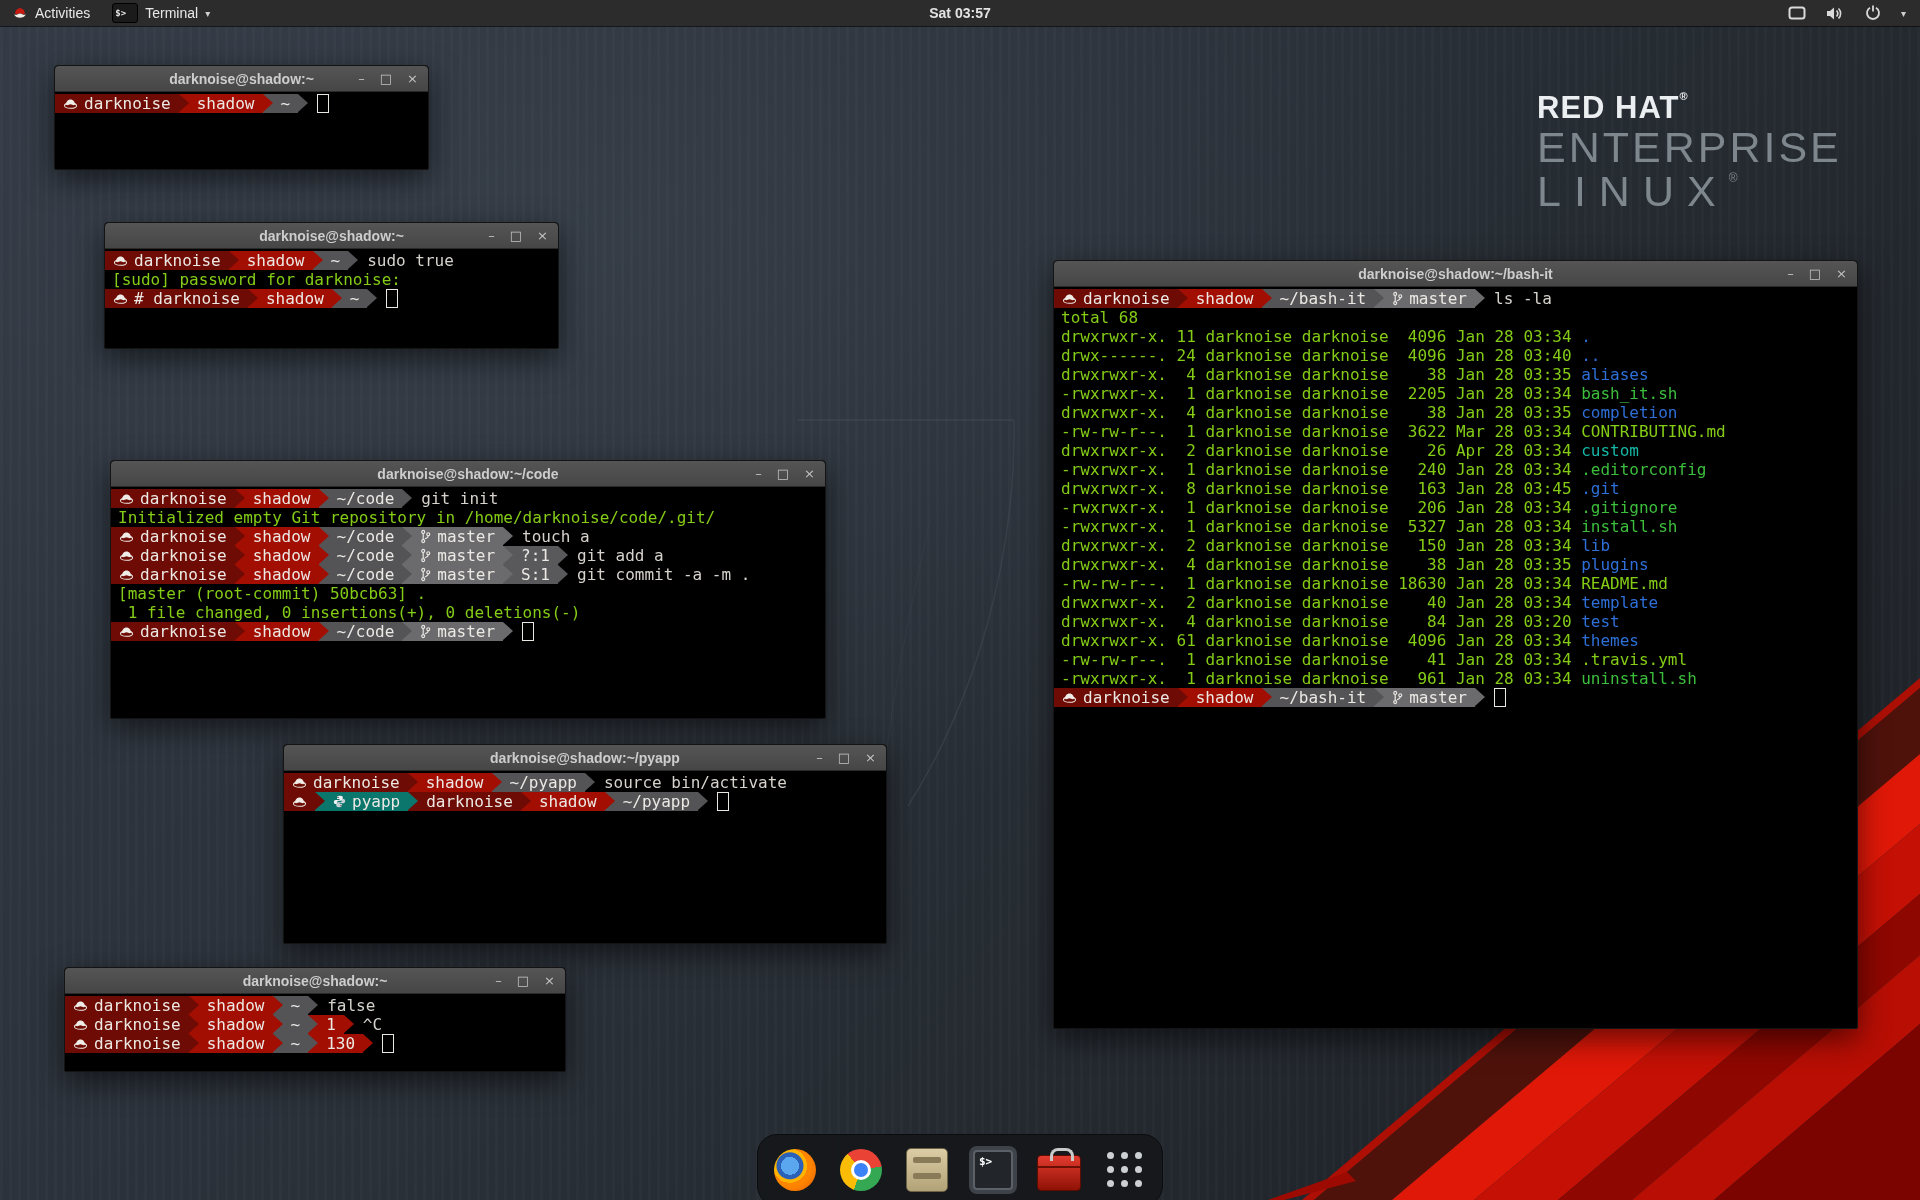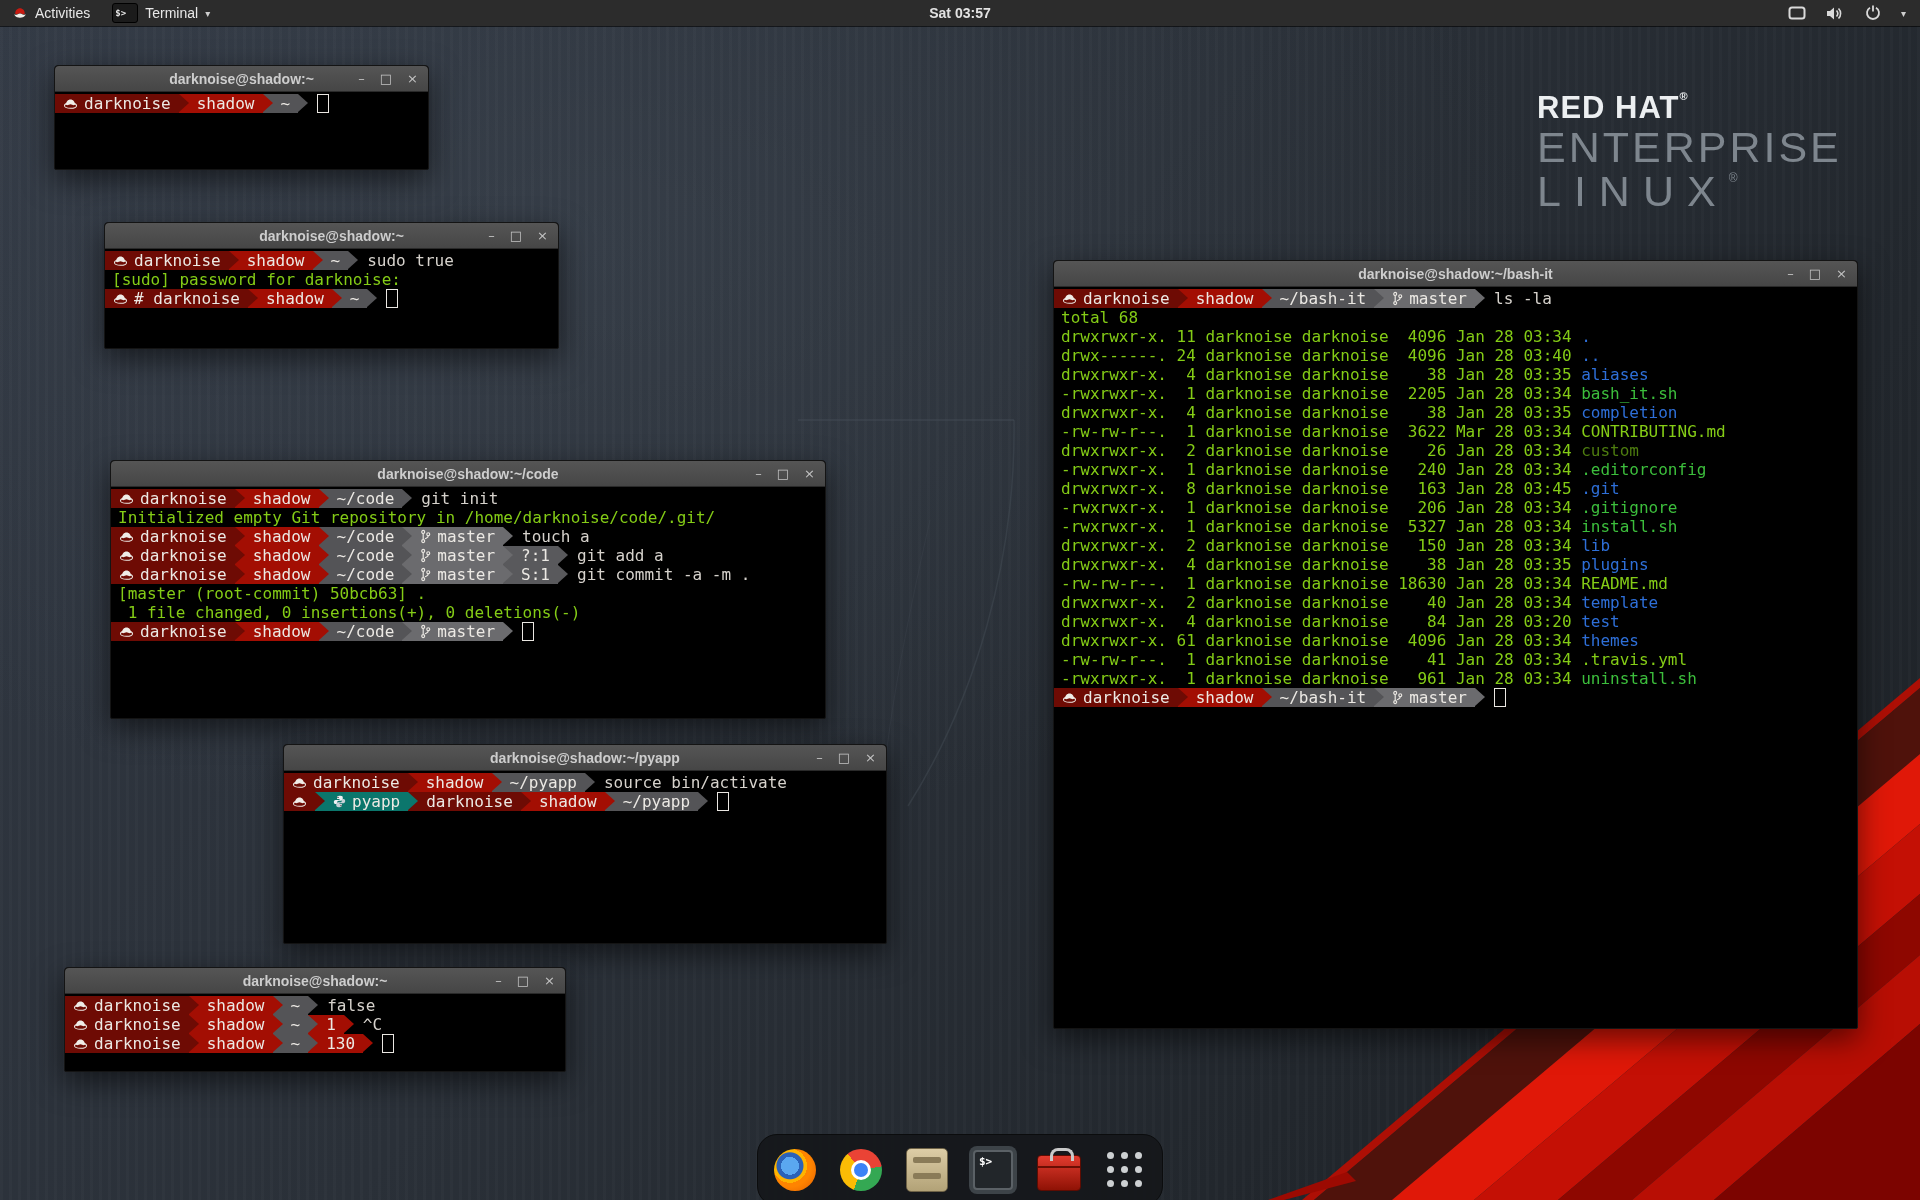--- a/index.html
+++ b/index.html
@@ -313,21 +313,21 @@
               <circle cx="9" cy="5.5" r="1.6" fill="none" stroke="#e9e6e1" stroke-width="1.3"></circle>
               <path d="M3.5 4.7v6.6 M9 7.2c0 2.6-2.2 2.4-3.5 3.4" fill="none" stroke="#e9e6e1" stroke-width="1.3"></path>
             </svg></span><span>master</span></span><span class="sep" style="background: transparent;"><span class="tri" style="border-left-color: rgb(107, 107, 110);"></span></span><span class="cmd">ls -la</span></div>
       <div class="term-line"><span class="out">total 68</span></div>
       <div class="term-line"><span class="out">drwxrwxr-x. 11 darknoise darknoise  4096 Jan 28 03:34 </span><span class="out" style="color: rgb(46, 111, 216);">.</span></div>
       <div class="term-line"><span class="out">drwx------. 24 darknoise darknoise  4096 Jan 28 03:40 </span><span class="out" style="color: rgb(46, 111, 216);">..</span></div>
       <div class="term-line"><span class="out">drwxrwxr-x.  4 darknoise darknoise    38 Jan 28 03:35 </span><span class="out" style="color: rgb(46, 111, 216);">aliases</span></div>
       <div class="term-line"><span class="out">-rwxrwxr-x.  1 darknoise darknoise  2205 Jan 28 03:34 </span><span class="out" style="color: rgb(60, 190, 60);">bash_it.sh</span></div>
       <div class="term-line"><span class="out">drwxrwxr-x.  4 darknoise darknoise    38 Jan 28 03:35 </span><span class="out" style="color: rgb(46, 111, 216);">completion</span></div>
       <div class="term-line"><span class="out">-rw-rw-r--.  1 darknoise darknoise  3622 Mar 28 03:34 CONTRIBUTING.md</span></div>
-      <div class="term-line"><span class="out">drwxrwxr-x.  2 darknoise darknoise    26 Jan 28 03:34 </span><span class="out" style="color: #4d7c0f;">custom</span></div>
+      <div class="term-line"><span class="out">drwxrwxr-x.  2 darknoise darknoise    26 Apr 28 03:34 </span><span class="out" style="color: #14b8a6;">custom</span></div>
       <div class="term-line"><span class="out">-rwxrwxr-x.  1 darknoise darknoise   240 Jan 28 03:34 </span><span class="out" style="color: rgb(60, 190, 60);">.editorconfig</span></div>
       <div class="term-line"><span class="out">drwxrwxr-x.  8 darknoise darknoise   163 Jan 28 03:45 </span><span class="out" style="color: rgb(46, 111, 216);">.git</span></div>
       <div class="term-line"><span class="out">-rwxrwxr-x.  1 darknoise darknoise   206 Jan 28 03:34 </span><span class="out" style="color: rgb(60, 190, 60);">.gitignore</span></div>
       <div class="term-line"><span class="out">-rwxrwxr-x.  1 darknoise darknoise  5327 Jan 28 03:34 </span><span class="out" style="color: rgb(60, 190, 60);">install.sh</span></div>
       <div class="term-line"><span class="out">drwxrwxr-x.  2 darknoise darknoise   150 Jan 28 03:34 </span><span class="out" style="color: rgb(46, 111, 216);">lib</span></div>
       <div class="term-line"><span class="out">drwxrwxr-x.  4 darknoise darknoise    38 Jan 28 03:35 </span><span class="out" style="color: rgb(46, 111, 216);">plugins</span></div>
       <div class="term-line"><span class="out">-rw-rw-r--.  1 darknoise darknoise 18630 Jan 28 03:34 README.md</span></div>
       <div class="term-line"><span class="out">drwxrwxr-x.  2 darknoise darknoise    40 Jan 28 03:34 </span><span class="out" style="color: rgb(46, 111, 216);">template</span></div>
       <div class="term-line"><span class="out">drwxrwxr-x.  4 darknoise darknoise    84 Jan 28 03:20 </span><span class="out" style="color: rgb(46, 111, 216);">test</span></div>
       <div class="term-line"><span class="out">drwxrwxr-x. 61 darknoise darknoise  4096 Jan 28 03:34 </span><span class="out" style="color: rgb(46, 111, 216);">themes</span></div>

